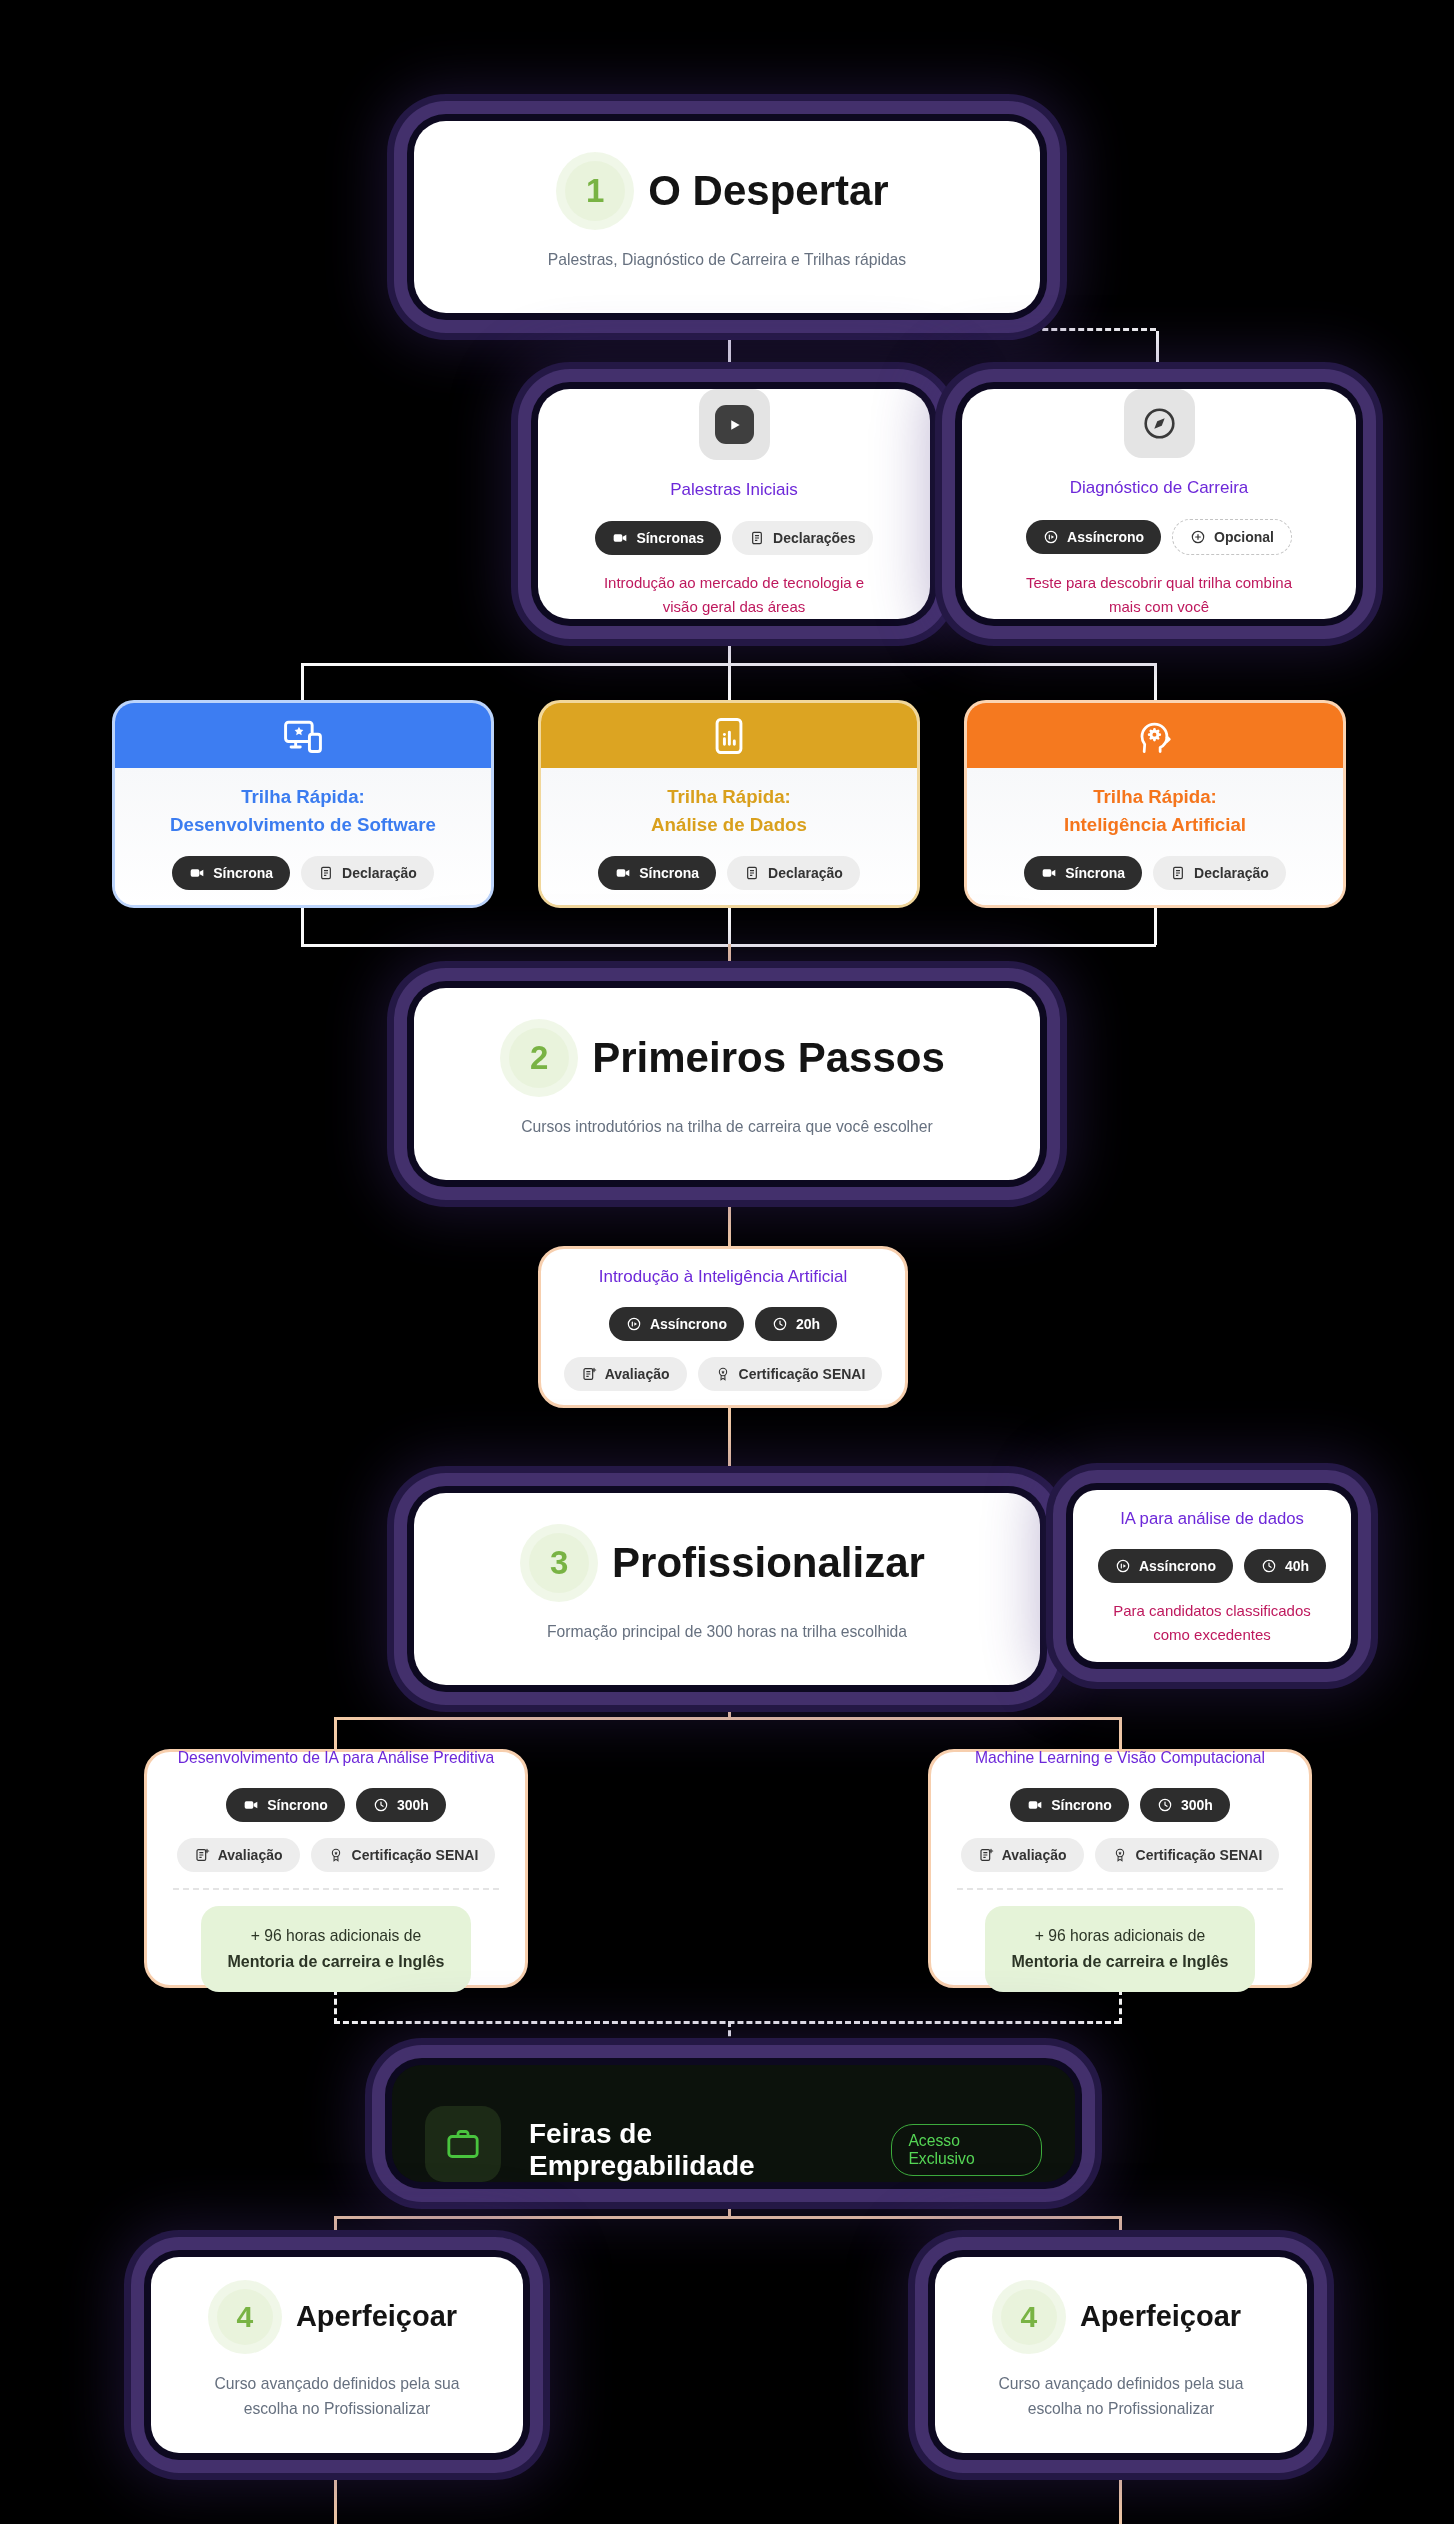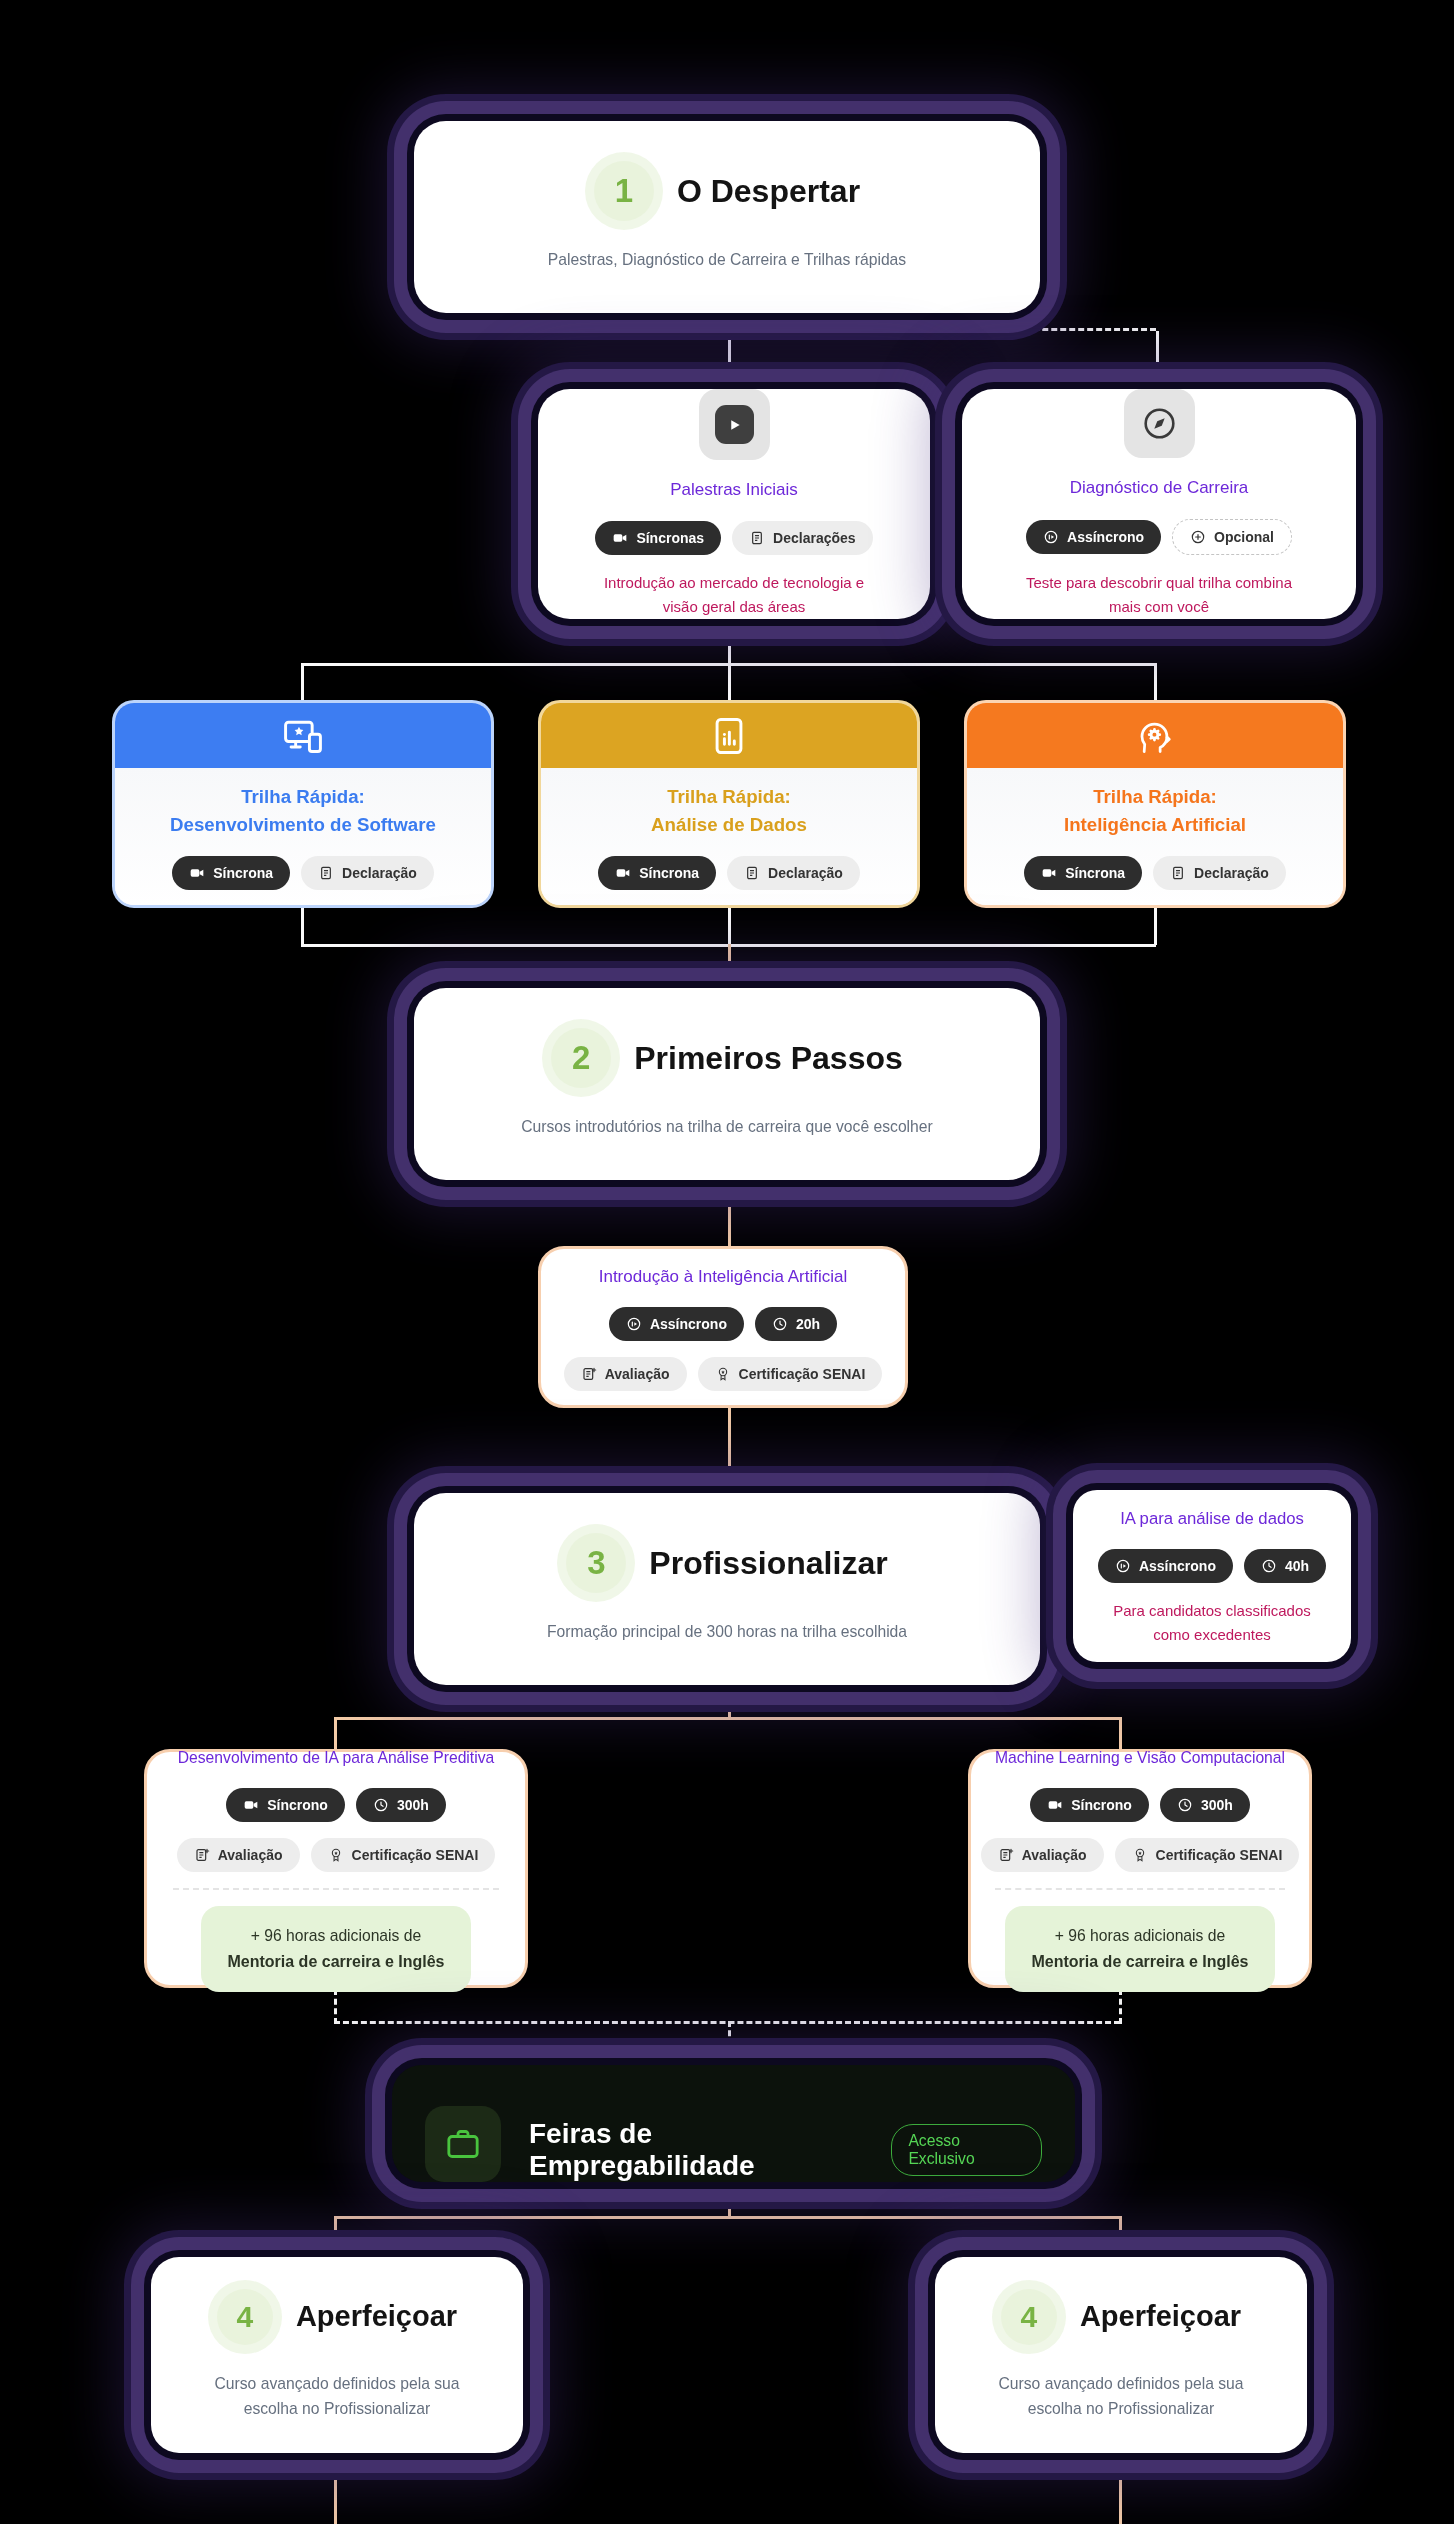--- a/index.html
+++ b/index.html
@@ -11,21 +11,21 @@
     box-shadow:0 0 0 7px #0d0920, 0 0 0 20px #43306c, 0 0 0 27px #241845,
                0 0 56px 35px rgba(72,50,132,.33);}
   
   .peach{border:3px solid #f7cfae;border-radius:26px;}
   
   .stage{display:flex;flex-direction:column;align-items:center;justify-content:center;gap:26px;}
   .stage-head{display:flex;align-items:center;gap:23px;}
   .numcircle{width:60px;height:60px;border-radius:50%;background:#e9f3dc;color:#79b344;
     font-size:33px;font-weight:700;display:flex;align-items:center;justify-content:center;
     box-shadow:0 0 0 9px rgba(216,234,194,.38);}
-  .stage-title{font-size:32px;font-weight:700;color:#141414;}
+  .stage-title{font-size:42px;font-weight:700;color:#141414;}
   .stage-sub{font-size:15.7px;color:#66707f;text-align:center;line-height:1.6;}
   .sm .numcircle{width:56px;height:56px;font-size:30px;}
   .sm .stage-title{font-size:29px;}
   .sm .stage-sub{max-width:283px;}
   
   .course{display:flex;flex-direction:column;align-items:center;justify-content:center;gap:16px;}
   .ctitle{font-size:17px;font-weight:400;color:#6d28d9;text-align:right;line-height:1.7;}
   .big .ctitle{font-size:15.7px;}
   .crow{display:flex;gap:11px;justify-content:center;align-items:center;}
   .cdesc{font-size:15px;color:#be185d;text-align:center;line-height:1.6;}
@@ -385,21 +385,21 @@
           </svg>
         <span>Certificação SENAI</span>
         </span>
     </div>
     <div class="divider"></div>
     <div class="greenbox">
       <span>+ 96 horas adicionais de</span><br><b>Mentoria de carreira e Inglês</b>
     </div>
   </div>
 
-  <div class="card peach course big" style="left:928px;top:1749px;width:344px;height:239px;margin-left:40px;">
+  <div class="card peach course big" style="left:928px;top:1749px;width:384px;height:239px;">
     <div class="ctitle">Machine Learning e Visão Computacional</div>
     <div class="crow">
       <span class="badge dark">
         <svg viewBox="0 0 24 24">
             <rect x="2.5" y="6.5" width="13" height="11" rx="2.5" fill="currentColor"></rect>
             <path d="M16 10l5.5-3v10l-5.5-3z" fill="currentColor"></path>
           </svg>
         <span>Síncrono</span>
         </span>
       <span class="badge dark">

